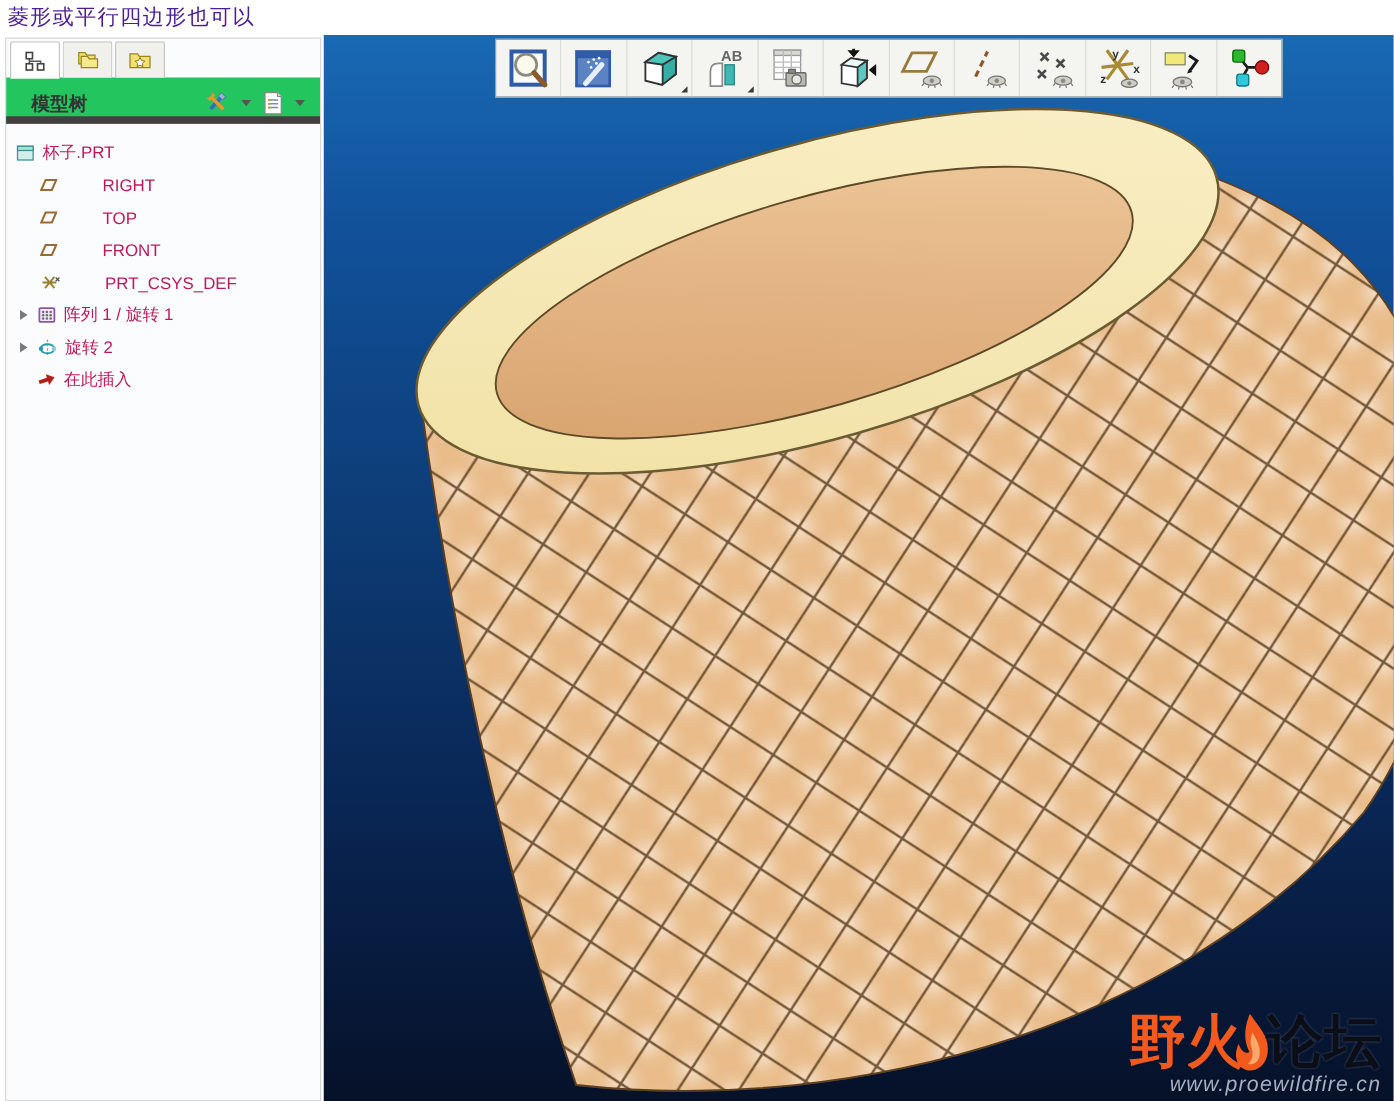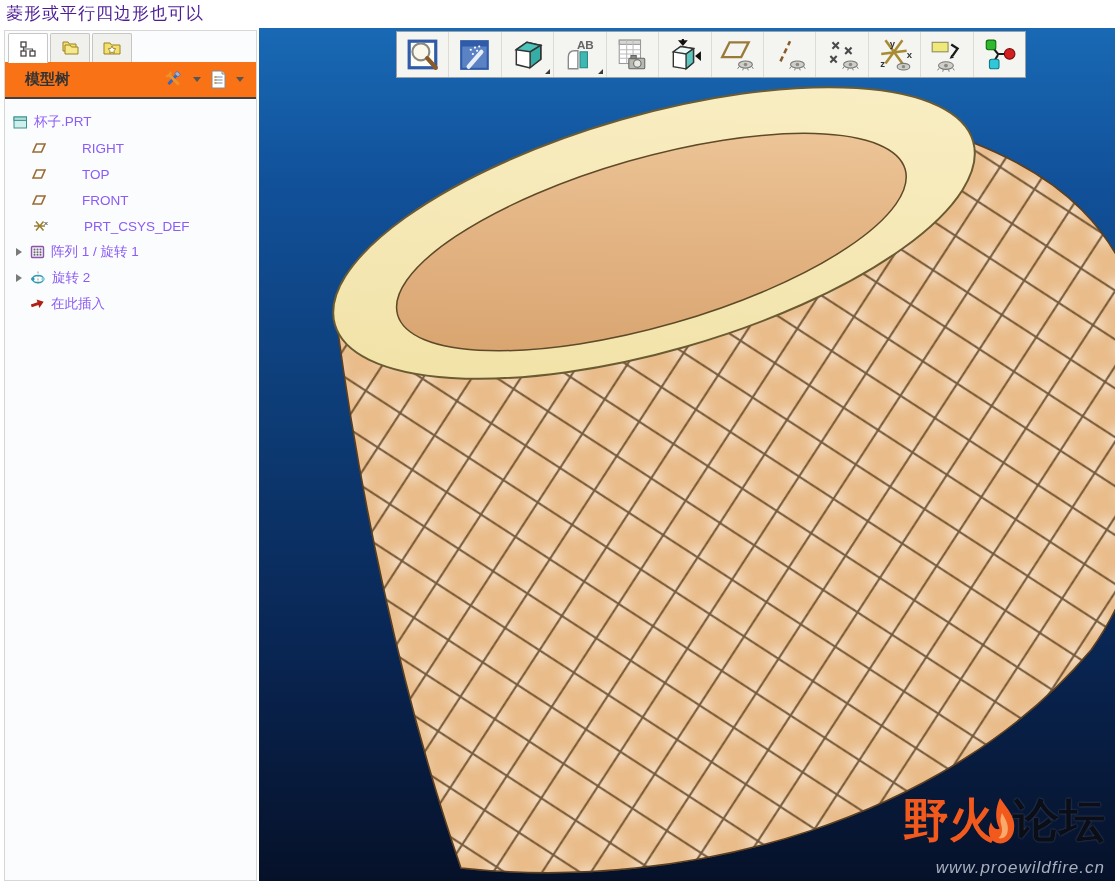--- a/index.html
+++ b/index.html
@@ -11,27 +11,27 @@
   .top-note { position:absolute; left:6px; top:2px; font-size:17px; color:#4c1d95; letter-spacing:1px; }
 
   
   .sidebar { position:absolute; left:4px; top:30px; width:253px; bottom:0;
              background:#FBFCFD; border:1px solid #D7D7D7; }
   .tabs { display:flex; gap:2px; padding:2px 0 0 3px; height:31px; background:#FF
           ; }
   .tab { width:40px; height:29px; display:flex; align-items:center; justify-content:center;
          border:1px solid #C6C6C2; border-bottom:none; background:#F0F0ED; border-radius:2px 2px 0 0; }
   .tab.active { background:#FFFFFF; height:30px; }
-  .tree-header { height:37px; display:flex; align-items:center; padding:0 8px 0 20px;
-                 border-bottom:2px solid #404040; background:#f97316; }
+  .tree-header { height:37px; display:flex; align-items:flex-end; padding:0 8px 0 20px;
+                 border-bottom:6px solid #404040; background:#22c55e; }
   .tree-title { font-size:15px; font-weight:bold; color:#333; }
   .hdr-tools { margin-left:auto; display:flex; align-items:center; gap:4px; }
   .dd { width:0; height:0; border-left:4px solid transparent; border-right:4px solid transparent;
         border-top:5px solid #555; margin:0 4px; }
-  .tree { padding-top:10px; font-size:13.5px; color:#8b5cf6; }
+  .tree { padding-top:10px; font-size:13.5px; color:#be185d; }
   .tree-row { height:26px; display:flex; align-items:center; gap:6px; white-space:nowrap; cursor:default; }
   .d0 { padding-left:8px; }
   .d1 { padding-left:27px;gap:36px; }
   .dx { padding-left:8px; }   
   .arrow { width:11px; display:flex; justify-content:center; }
 
   
   .viewport { position:absolute; left:259px; top:28px; right:0; bottom:0; overflow:hidden;
               background:linear-gradient(180deg,#1969B4 0%, #11519A 18%, #0D3C76 45%, #092654 72%, #061129 100%);padding-left:21px; }
   .cup-svg { position:absolute; left:0; top:0; }
@@ -44,21 +44,21 @@
   .tb-btn + .tb-btn { border-left:1px solid #DCDCD6; }
   .corner { position:absolute; right:3px; bottom:3px; width:0; height:0;
             border-left:5px solid transparent; border-bottom:5px solid #3a3a3a; }
 
   
   .watermark { position:absolute; right:10px; bottom:5px; text-align:right; line-height:1; }
   .wm-line1 { font-size:46px; font-weight:bold; white-space:nowrap; display:flex; align-items:flex-end; }
   .wm-part1 { color:#F2591C;margin-left:17px; }
   .wm-part2 { color:#0B0E16; text-shadow:0 0 2px rgba(130,140,170,.55); }
   .wm-flame { margin:0 -5px -6px -9px; }
-  .wm-url { font-size:17px; font-style:italic; color:#A8AEBE; letter-spacing:1px; margin-top:16px; }
+  .wm-url { font-size:17px; font-style:italic; color:#A8AEBE; letter-spacing:1px; margin-top:3px; }
 </style>
 </head>
 <body>
 
 <div class="top-note">菱形或平行四边形也可以</div>
 
 <div class="sidebar">
   <div class="tabs">
     <div class="tab active">
       <svg width="18" height="18" viewBox="0 0 18 18">

